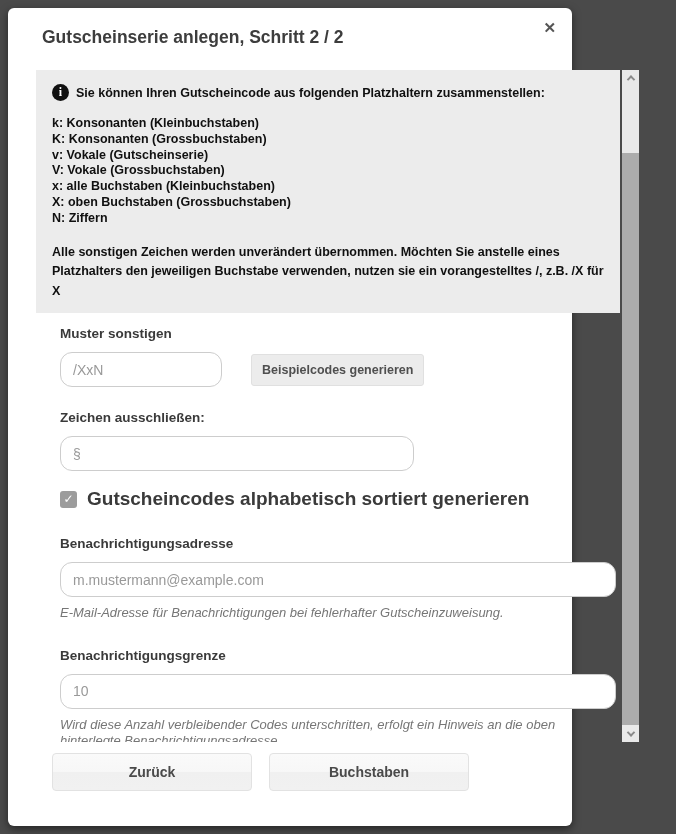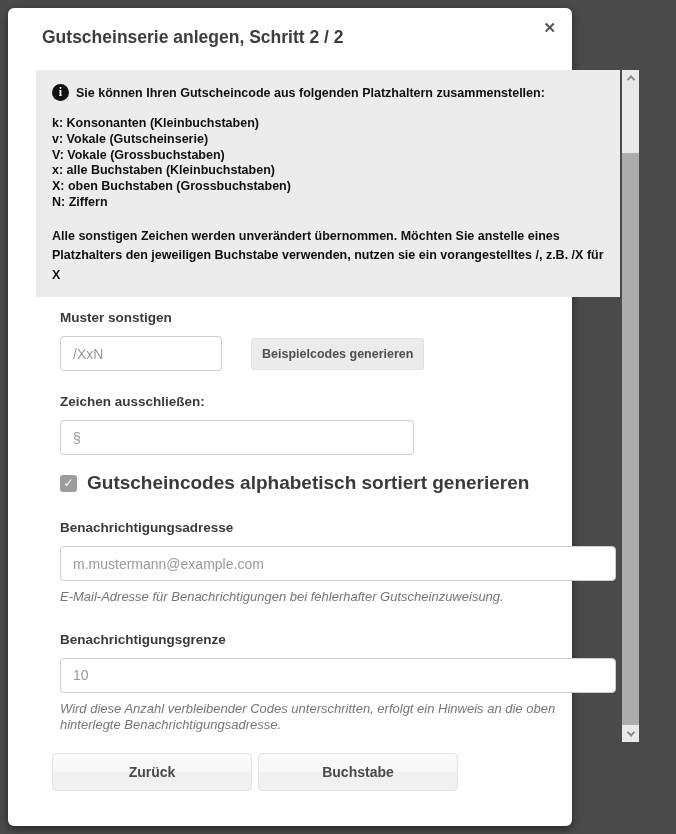--- a/index.html
+++ b/index.html
@@ -84,21 +84,21 @@
     margin: 0 0 10px 24px;
   }
   .lbl-pattern { margin-top: 0; }
   .lbl-exclude { margin-top: 22px; }
   .lbl-address { margin-top: 25px; }
   .lbl-limit   { margin-top: 25px; }
   .text-input {
     display: block;
     height: 35px;
     border: 1px solid #cdcdcd;
-    border-radius: 4px;
+    border-radius: 12px;
     background: #ffffff;
     color: #999999;
     font-family: "Liberation Sans", "DejaVu Sans", sans-serif;
     font-size: 14px;
     padding: 12px 12px;
     margin-left: 24px;
     outline: none;
   }
   .text-input::placeholder { color: #999999; opacity: 1; }
   .pattern-row { display: flex; align-items: center; margin-left: 24px; }
@@ -181,21 +181,21 @@
   .chev-up { transform: rotate(45deg) translate(1px,1px); }
   .chev-down { transform: rotate(225deg) translate(1px,1px); }
   
   .footer {
     position: absolute;
     left: 44px; top: 745px;
     display: flex;
   }
   .footer-btn {
     width: 200px; height: 38px;
-    margin-right: 6px;
+    margin-right: 17px;
     background: linear-gradient(to bottom, #fafafa 0%, #f7f7f7 50%, #f0f0f0 51%, #f1f1f1 100%);
     border: 1px solid #e2e2e2;
     border-radius: 4px;
     font-family: "Liberation Sans", "DejaVu Sans", sans-serif;
     font-size: 14px;
     font-weight: 600;
     color: #4a4a4a;
     cursor: pointer;
   }
 </style>
@@ -210,20 +210,21 @@
 
     <div class="modal-body">
 
       <div class="info-box">
         <div class="info-intro">
           <span class="info-icon">i</span>
           <span>Sie können Ihren Gutscheincode aus folgenden Platzhaltern zusammenstellen:</span>
         </div>
         <div class="ph-list">
           <div class="ph">k: Konsonanten (Kleinbuchstaben)</div>
+          <div class="ph">K: Konsonanten (Grossbuchstaben)</div>
           <div class="ph">v: Vokale (Gutscheinserie)</div>
           <div class="ph">V: Vokale (Grossbuchstaben)</div>
           <div class="ph">x: alle Buchstaben (Kleinbuchstaben)</div>
           <div class="ph">X: oben Buchstaben (Grossbuchstaben)</div>
           <div class="ph">N: Ziffern</div>
         </div>
         <div class="info-note">Alle sonstigen Zeichen werden unverändert übernommen. Möchten Sie anstelle eines Platzhalters den jeweiligen Buchstabe verwenden, nutzen sie ein vorangestelltes /, z.B. /X für X</div>
       </div>
 
       <div class="field-label lbl-pattern">Muster sonstigen</div>
@@ -257,17 +258,17 @@
           <i class="chev chev-up"></i>
         </span>
       <span class="sb-thumb"></span>
       <span class="sb-btn sb-down">
           <i class="chev chev-down"></i>
         </span>
     </div>
 
     <div class="footer">
       <button class="footer-btn">Zurück</button>
-      <button class="footer-btn">Buchstabe</button>
+      <button class="footer-btn">Buchstaben</button>
     </div>
 
   </div>
 </div>
 
 </body></html>

